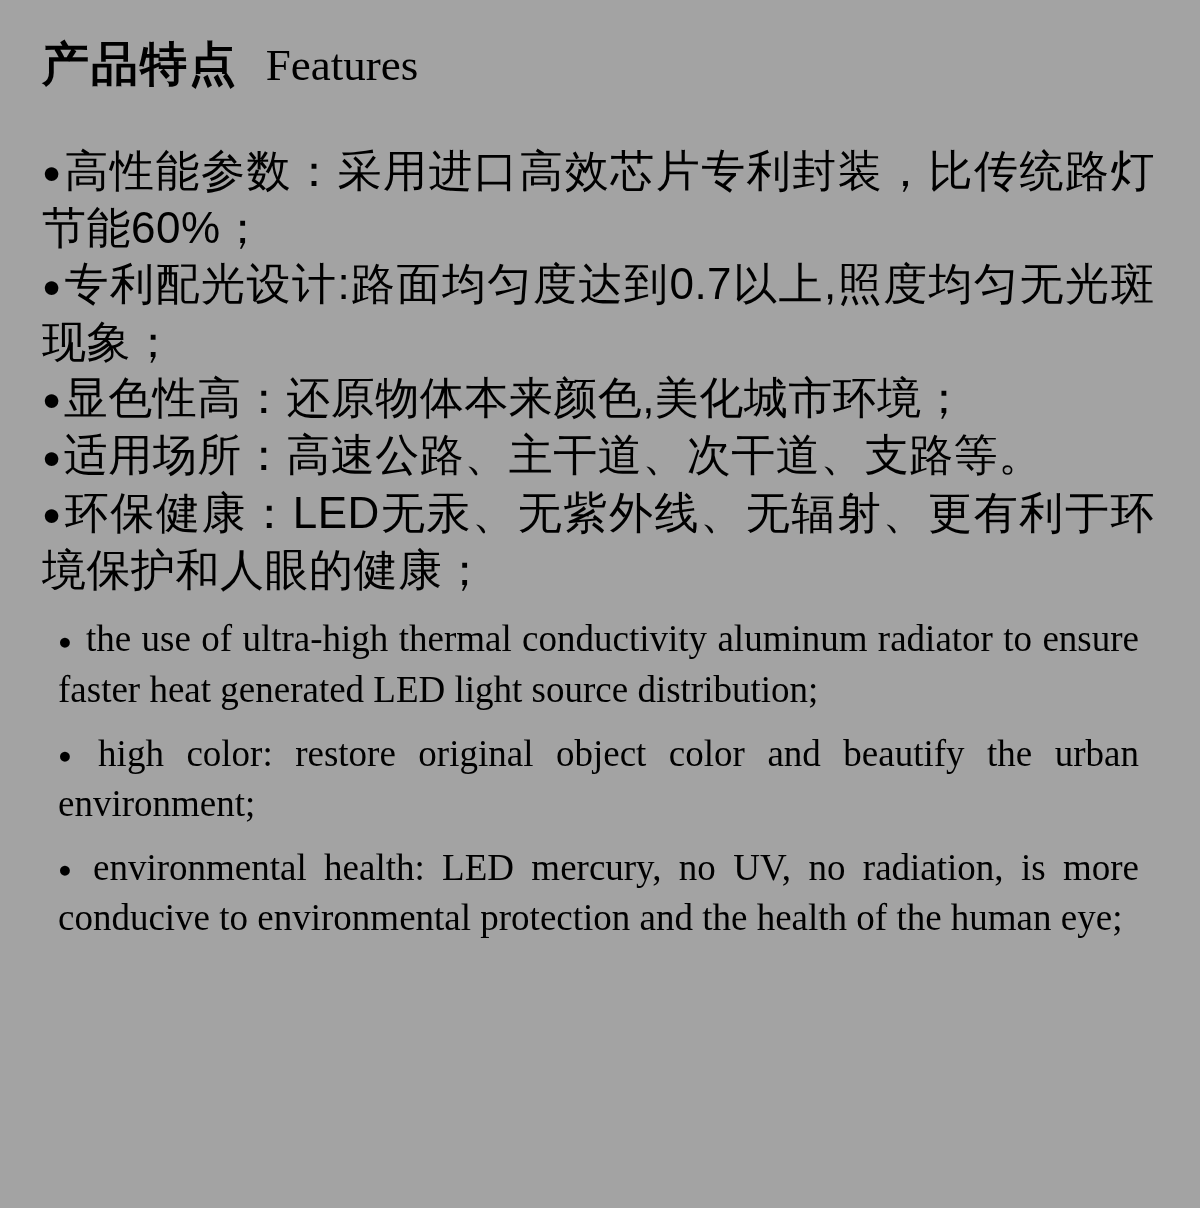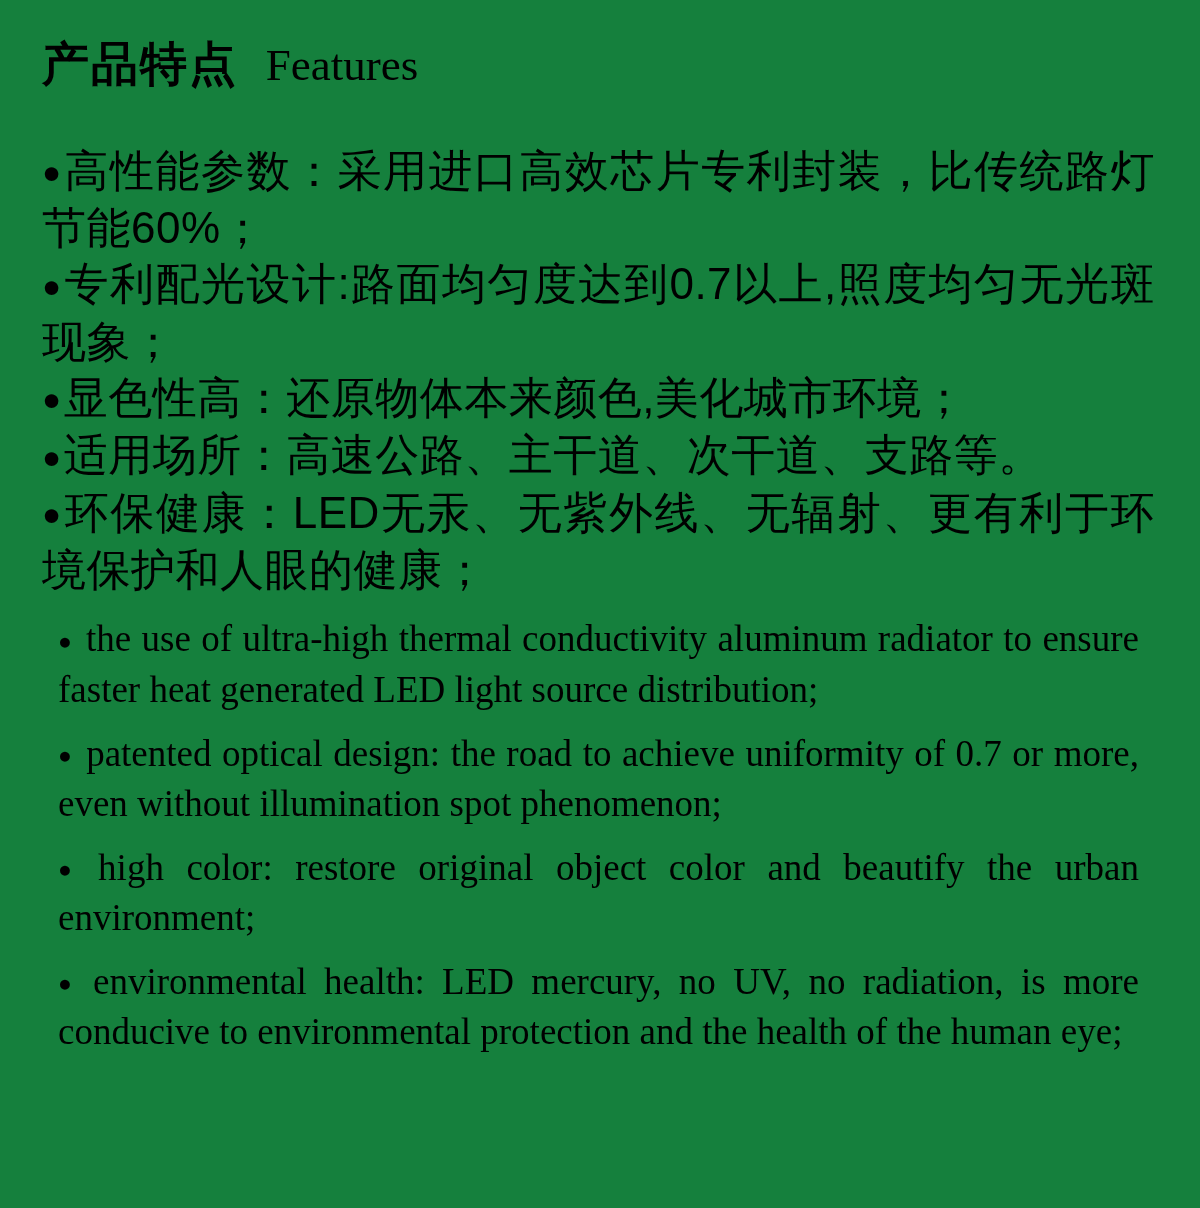--- a/index.html
+++ b/index.html
@@ -11,21 +11,21 @@
     width: 1200px;
     height: 1208px;
     overflow: hidden;
     color: #000000;
   }
   .page {
     box-sizing: border-box;
     width: 1200px;
     height: 1208px;
     padding: 36px 45px 0 42px;
-    background: #15803d;
+    background: #a3a3a3;
   }
   .page-title {
     margin: 0 0 50px 0;
     font-size: 47px;
     line-height: 56px;
     white-space: nowrap;
   }
   .page-title .title-zh {
     font-family: "Liberation Sans", "DejaVu Sans", sans-serif;
     font-weight: 700;
@@ -81,19 +81,18 @@
   <div class="features-zh">
     <p><span class="bullet">●</span><span>高性能参数：采用进口高效芯片专利封装，比传统路灯节能60%；</span></p>
     <p><span class="bullet">●</span><span>专利配光设计:路面均匀度达到0.7以上,照度均匀无光斑现象；</span></p>
     <p><span class="bullet">●</span><span>显色性高：还原物体本来颜色,美化城市环境；</span></p>
     <p><span class="bullet">●</span><span>适用场所：高速公路、主干道、次干道、支路等。</span></p>
     <p><span class="bullet">●</span><span>环保健康：LED无汞、无紫外线、无辐射、更有利于环境保护和人眼的健康；</span></p>
   </div>
 
   <div class="features-en">
     <p><span class="bullet">●</span><span>the use of ultra-high thermal conductivity aluminum radiator to ensure faster heat generated LED light source distribution;</span></p>
-    <p><span class="bullet">●</span><span>patented optical design: the road to achieve uniformity of 0.7 or more, even without illumination spot phenomenon;</span></p>
     <p><span class="bullet">●</span><span>high color: restore original object color and beautify the urban environment;</span></p>
     <p><span class="bullet">●</span><span>environmental health: LED mercury, no UV, no radiation, is more conducive to environmental protection and the health of the human eye;</span></p>
 
   </div>
 
 </div>
 
 </body></html>

